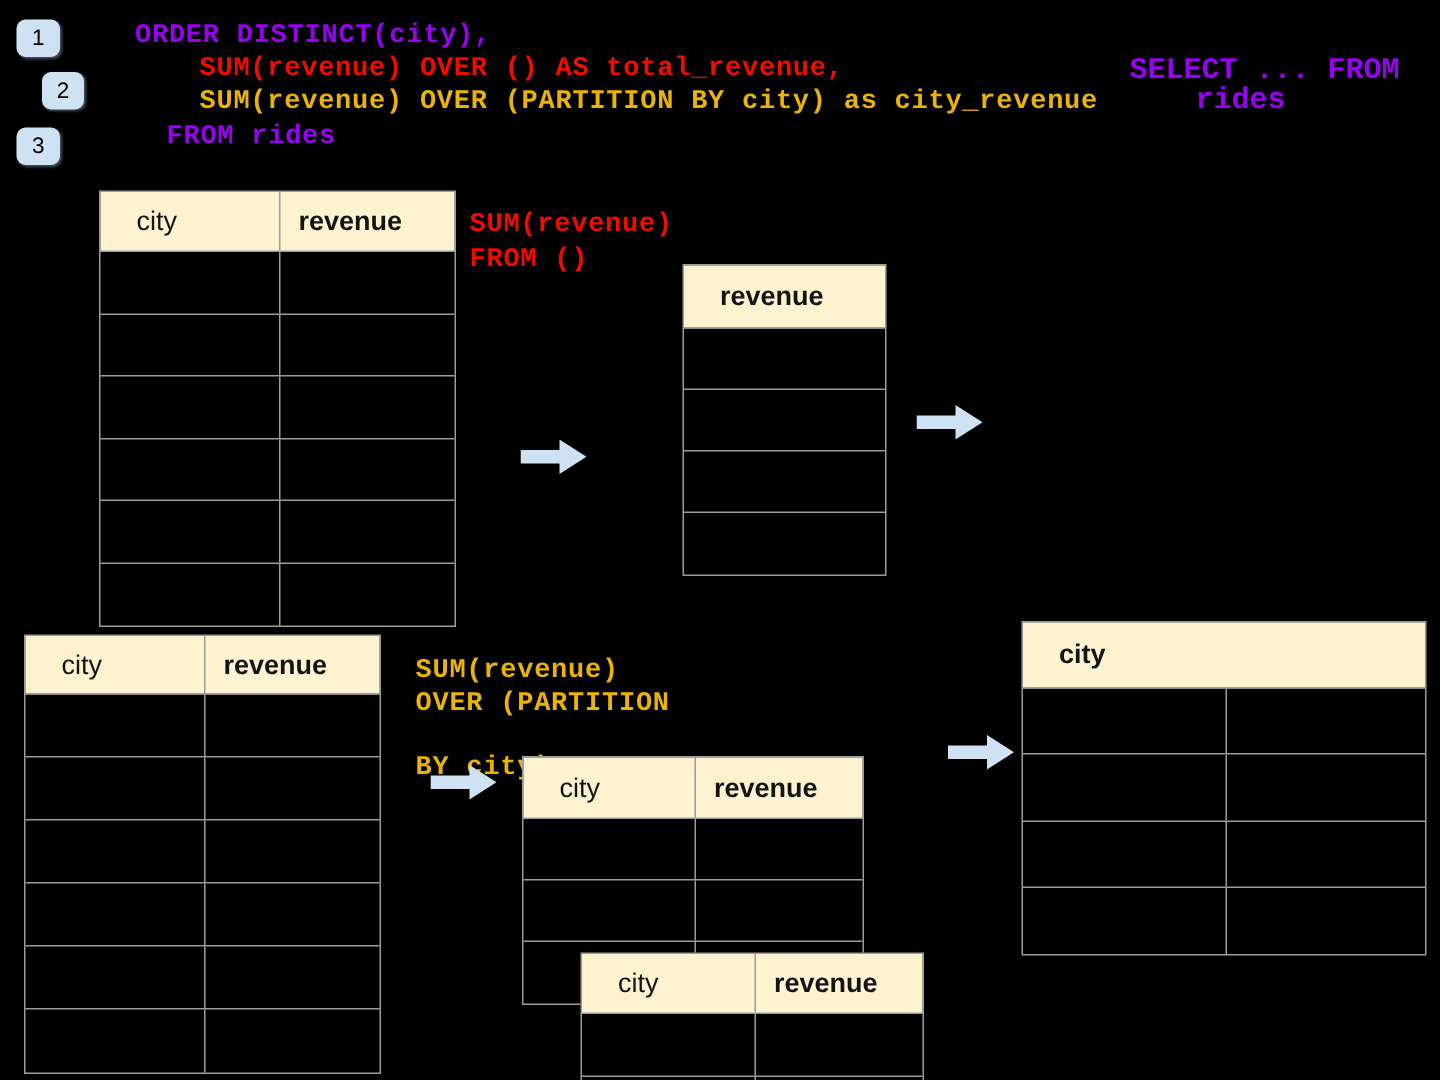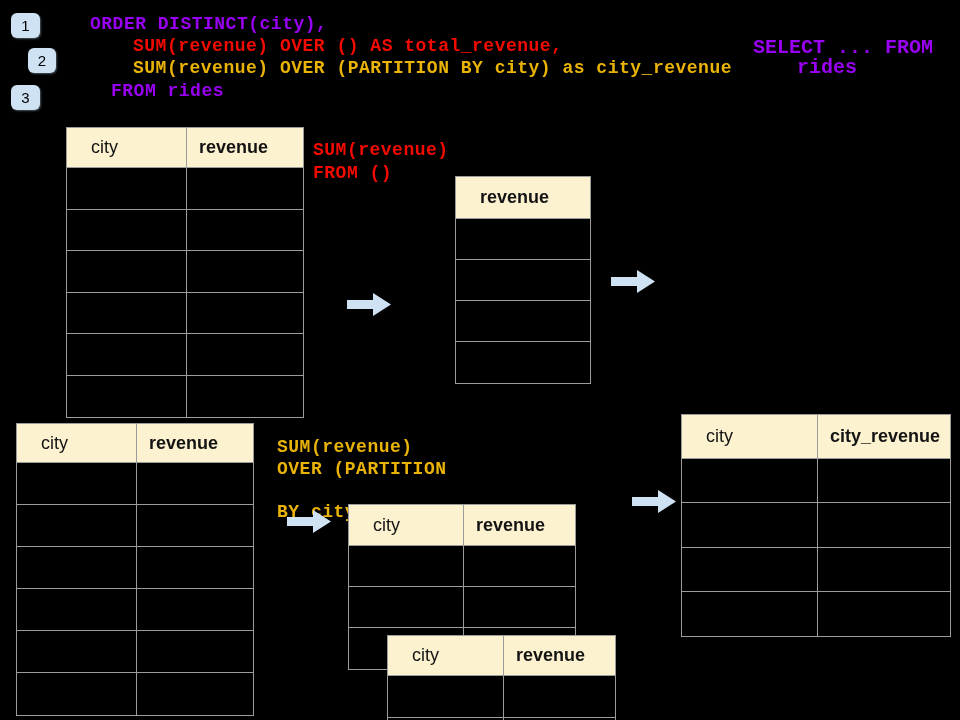--- a/index.html
+++ b/index.html
@@ -192,21 +192,20 @@
         <div class="td"></div>
       </div>
       <div class="trow">
         <div class="td"></div>
         <div class="td"></div>
       </div>
     </div>
   <div class="tbl" id="tbl-result-right">
       <div class="thead">
         <div class="th">city</div>
-        <div class="th">city_revenue</div>
       </div>
       <div class="trow">
         <div class="td"></div>
         <div class="td"></div>
       </div>
       <div class="trow">
         <div class="td"></div>
         <div class="td"></div>
       </div>
       <div class="trow">

